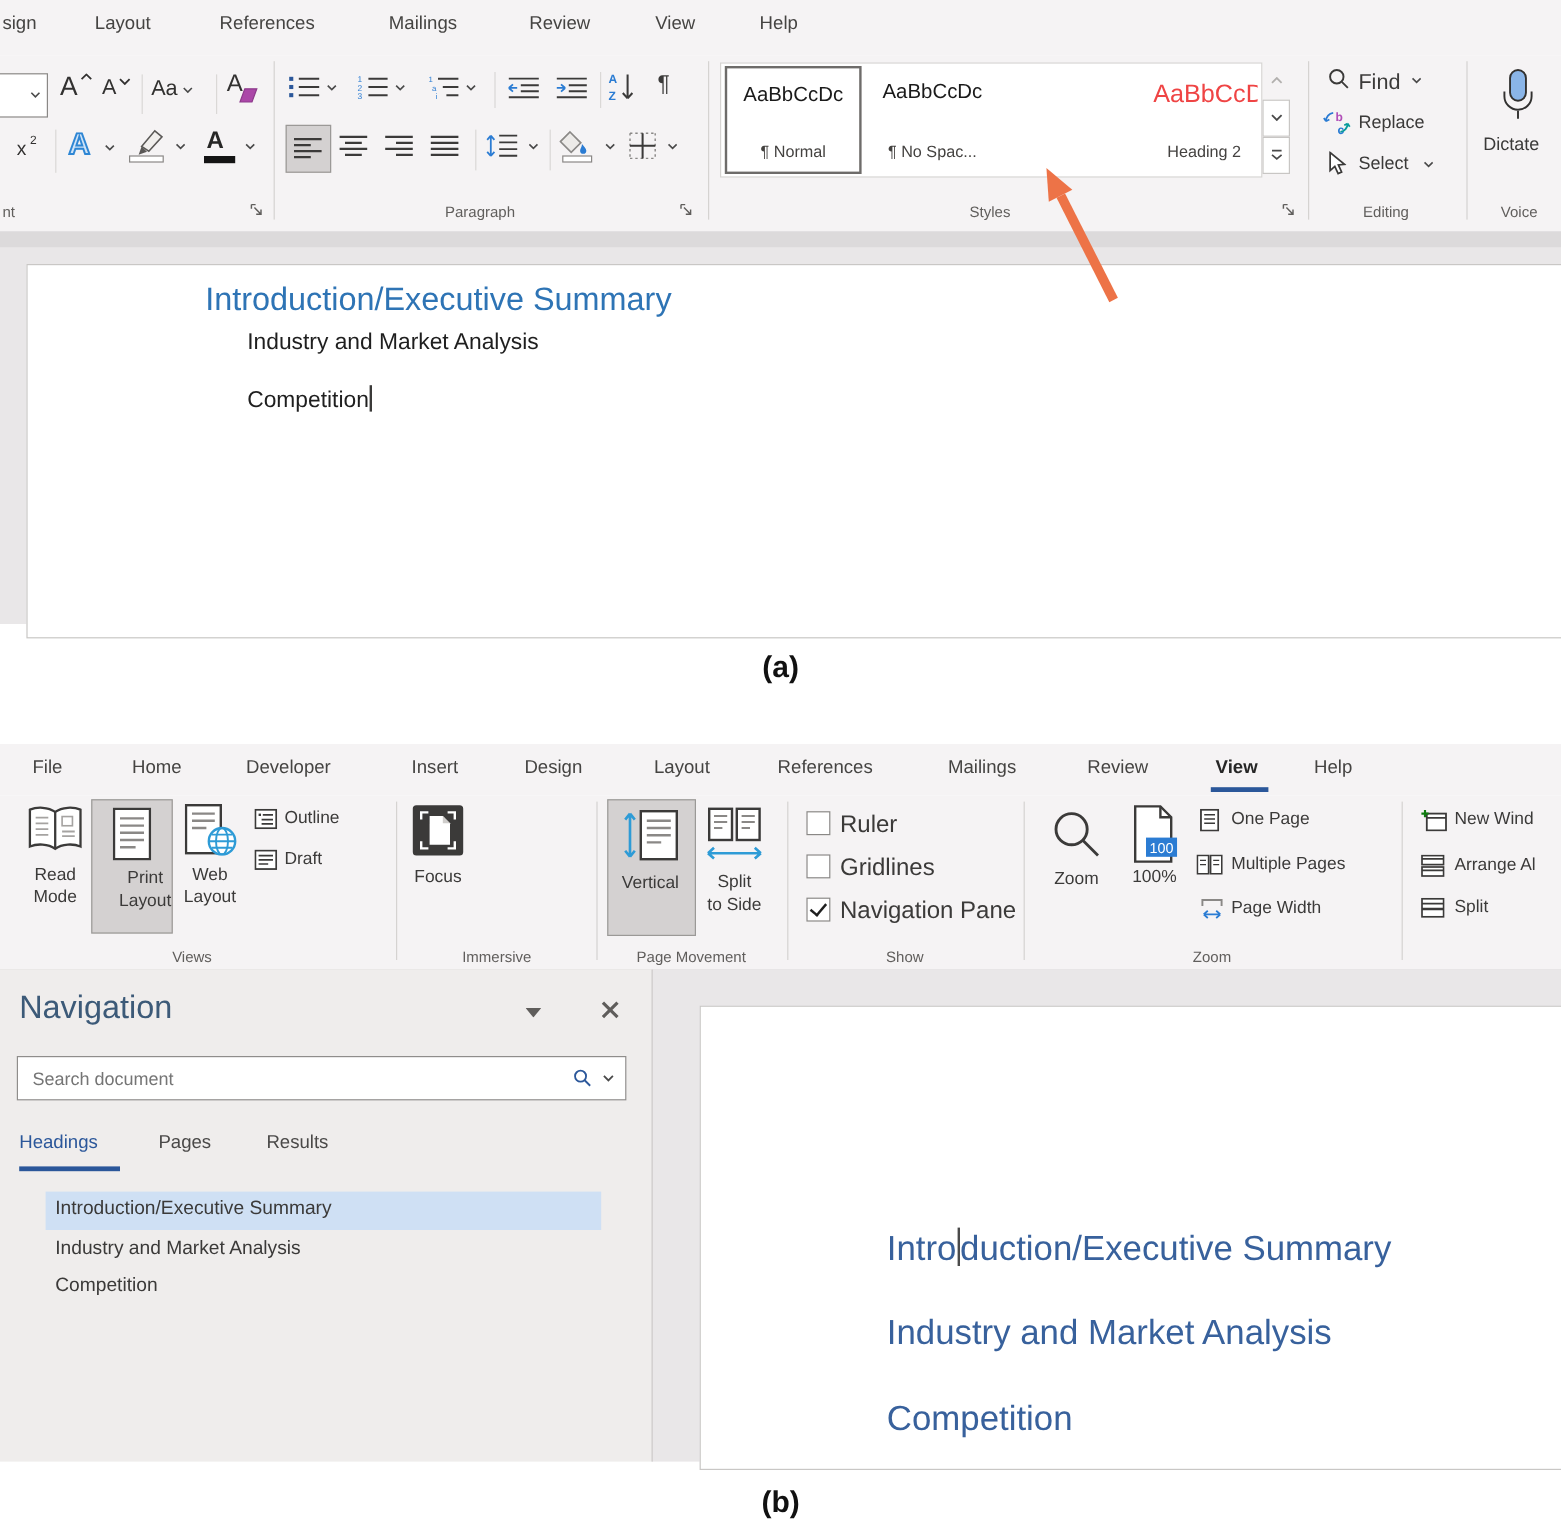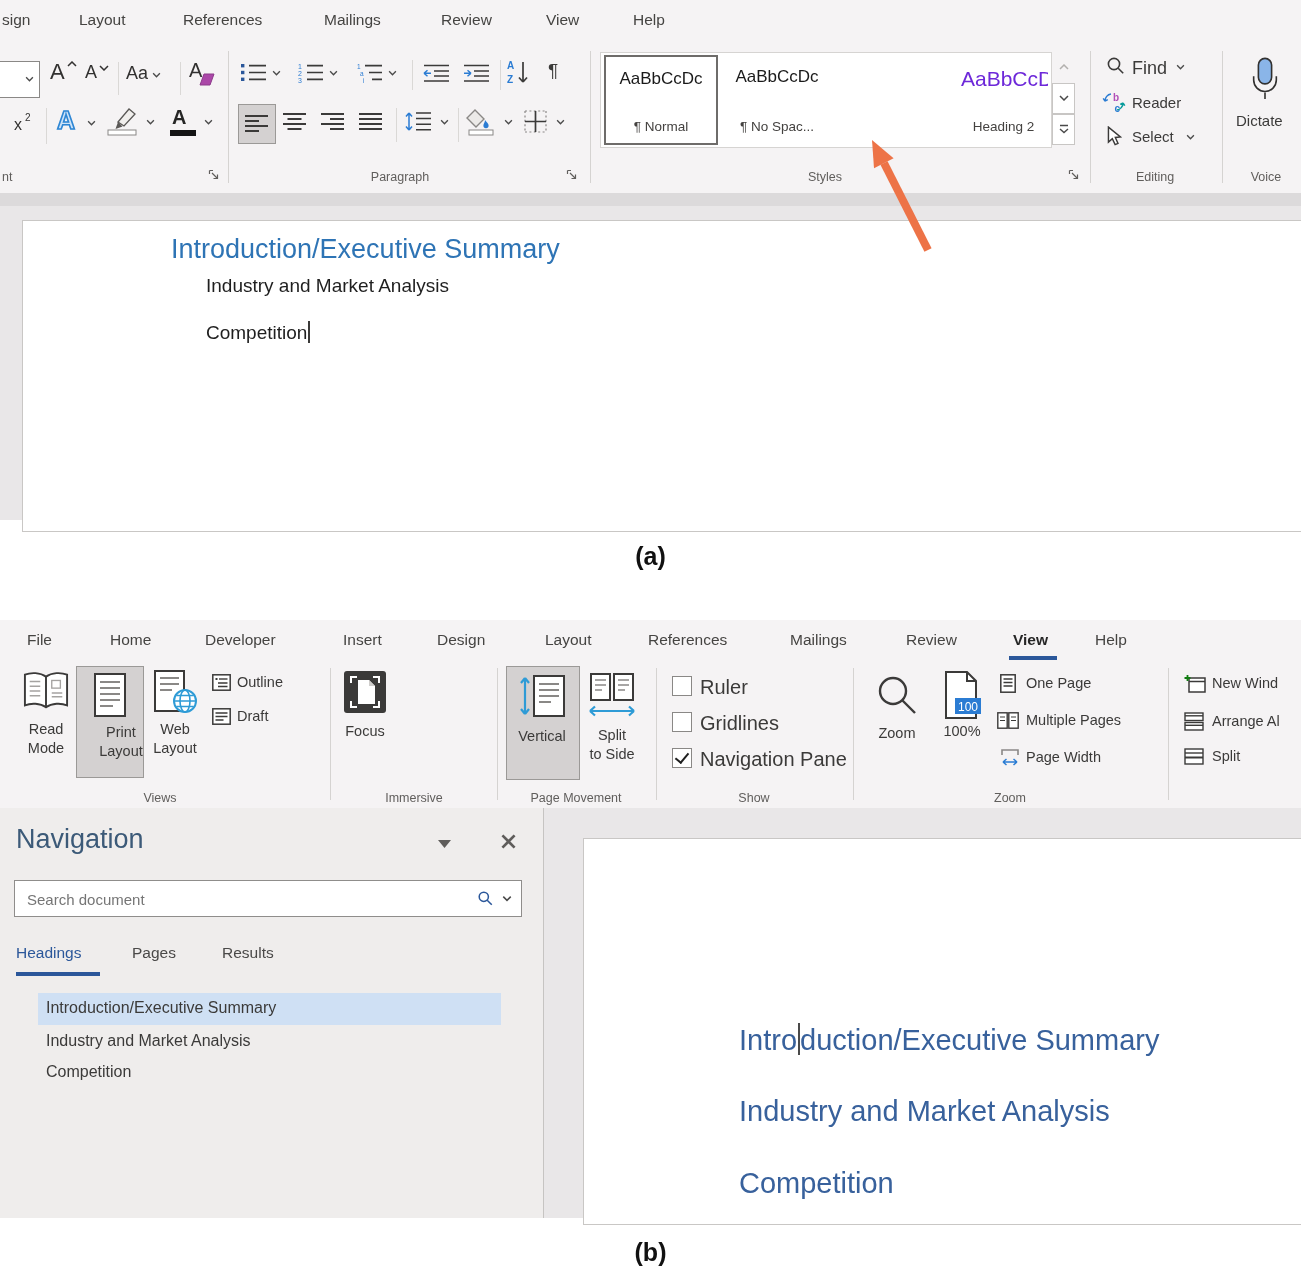--- a/index.html
+++ b/index.html
@@ -237,21 +237,21 @@
     <div class="p" style="left:600px;top:6px;width:450px;height:94px;background:#fff;border:1px solid #d6d4d2">
       <div class="p" style="left:3px;top:2px;width:110px;height:86px;border:2px solid #6e6c6a;background:#fff">
         <span class="stsample" style="font-size:17px;color:#1a1a1a">AaBbCcDc</span>
         <span class="stname">¶ Normal</span>
       </div>
       <div class="p" style="left:118px;top:2px;width:116px;height:88px">
         <span class="stsample" style="font-size:17px;color:#1a1a1a">AaBbCcDc</span>
         <span class="stname">¶ No Spac...</span>
       </div>
       <div class="p" style="left:358px;top:2px;width:89px;height:88px;overflow:hidden">
-        <span class="stsample" style="font-size:21px;color:#6d28d9;text-align:right;left:2px">AaBbCcD</span>
+        <span class="stsample" style="font-size:21px;color:#ef4444;text-align:right;left:2px">AaBbCcD</span>
         <span class="stname">Heading 2</span>
       </div>
     </div>
     <div class="p" style="left:1052px;top:6px;width:23px;height:94px">
       <div class="p" style="left:0;top:0;width:23px;height:30px">
         <svg class="p" style="left:7px;top:12px;width:10px;height:6px" viewBox="0 0 10 6">
             <path d="M1 5l4-4 4 4" fill="none" stroke="#b2b0ae" stroke-width="1.5"></path>
           </svg>
       </div>
       <div class="p" style="left:0;top:31px;width:21px;height:29px;background:#fff;border:1px solid #c8c6c4">
@@ -282,21 +282,21 @@
           <path d="M1 1l3 3 3-3" fill="none" stroke="#4a4a4a" stroke-width="1.2"></path>
         </svg>
     </div>
     <div class="bt" style="left:1102px;top:44px;width:110px;height:28px">
       <svg style="width:24px;height:24px" viewBox="0 0 24 24">
         <path d="M9 4A7 7 0 0 0 3 11M3 11l-1.8-2.6M3 11l2.8-1.4" fill="none" stroke="#2b7cd3" stroke-width="1.5"></path>
         <path d="M15 20a7 7 0 0 0 6-7M21 13l1.8 2.6M21 13l-2.8 1.4" fill="none" stroke="#089b9b" stroke-width="1.5"></path>
         <text x="11" y="11" font-size="10" font-weight="bold" fill="#b14eb8">b</text>
         <text x="12.5" y="22" font-size="10" font-weight="bold" fill="#2b7cd3">c</text>
       </svg>
-      <span class="p nw" style="left:30px;top:4px;font-size:15px">Reader</span>
+      <span class="p nw" style="left:30px;top:4px;font-size:15px">Replace</span>
     </div>
     <div class="bt" style="left:1106px;top:80px;width:110px;height:26px">
       <svg style="width:16px;height:20px" viewBox="0 0 14 18">
           <path d="M2 1v13.5L5.5 11.4 8 16.8l2.6-1.2-2.4-5.3 4.6-.5z" fill="#fff" stroke="#3b3a39" stroke-width="1.3"></path>
         </svg>
       <span class="p nw" style="left:26px;top:2px;font-size:15px">Select</span>
       <svg class="p" style="left:80px;top:8px;width:9px;height:6px" viewBox="0 0 8 5">
           <path d="M1 1l3 3 3-3" fill="none" stroke="#4a4a4a" stroke-width="1.2"></path>
         </svg>
     </div>

